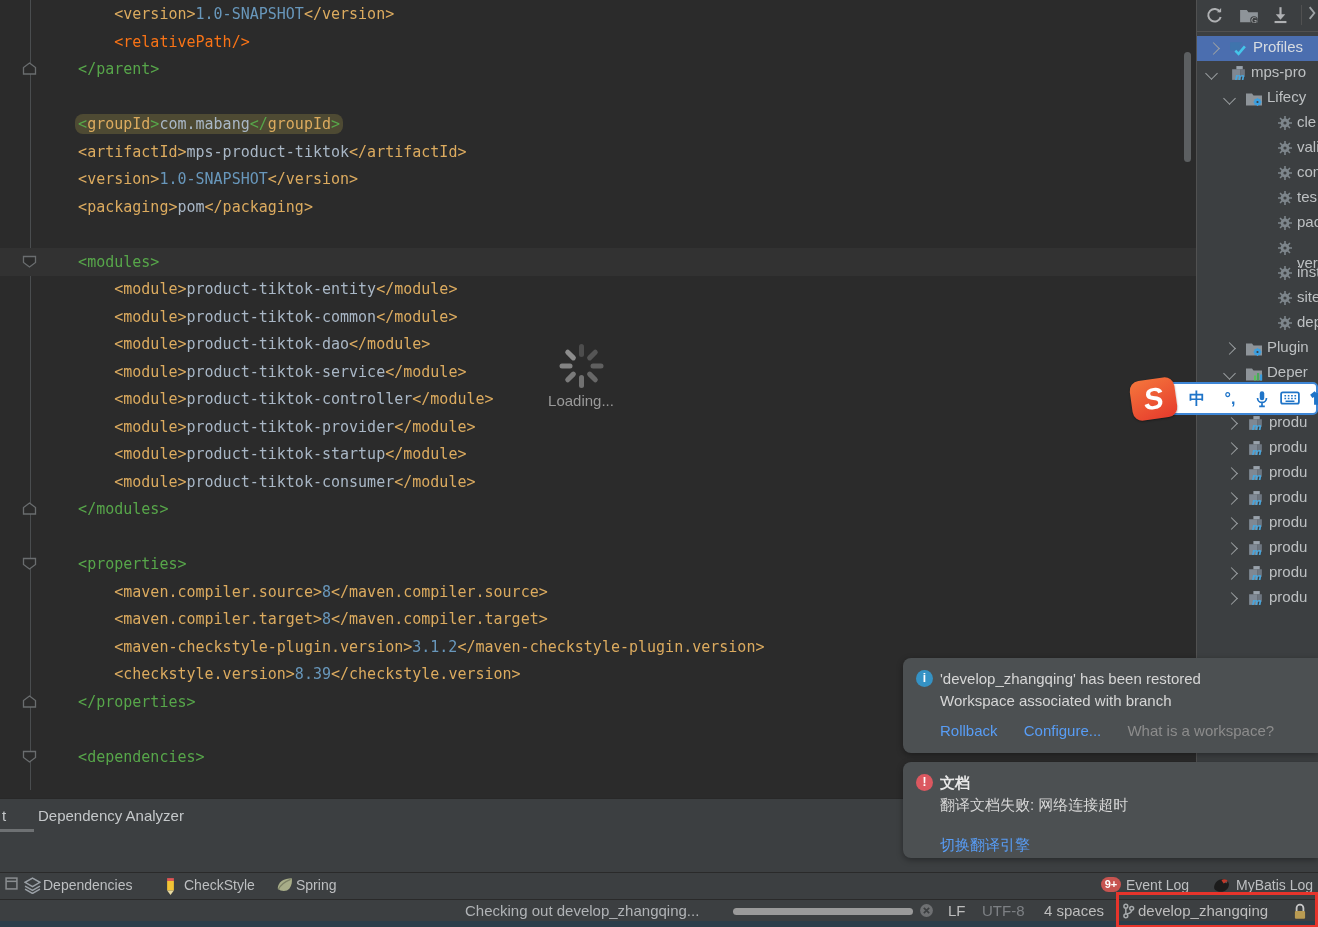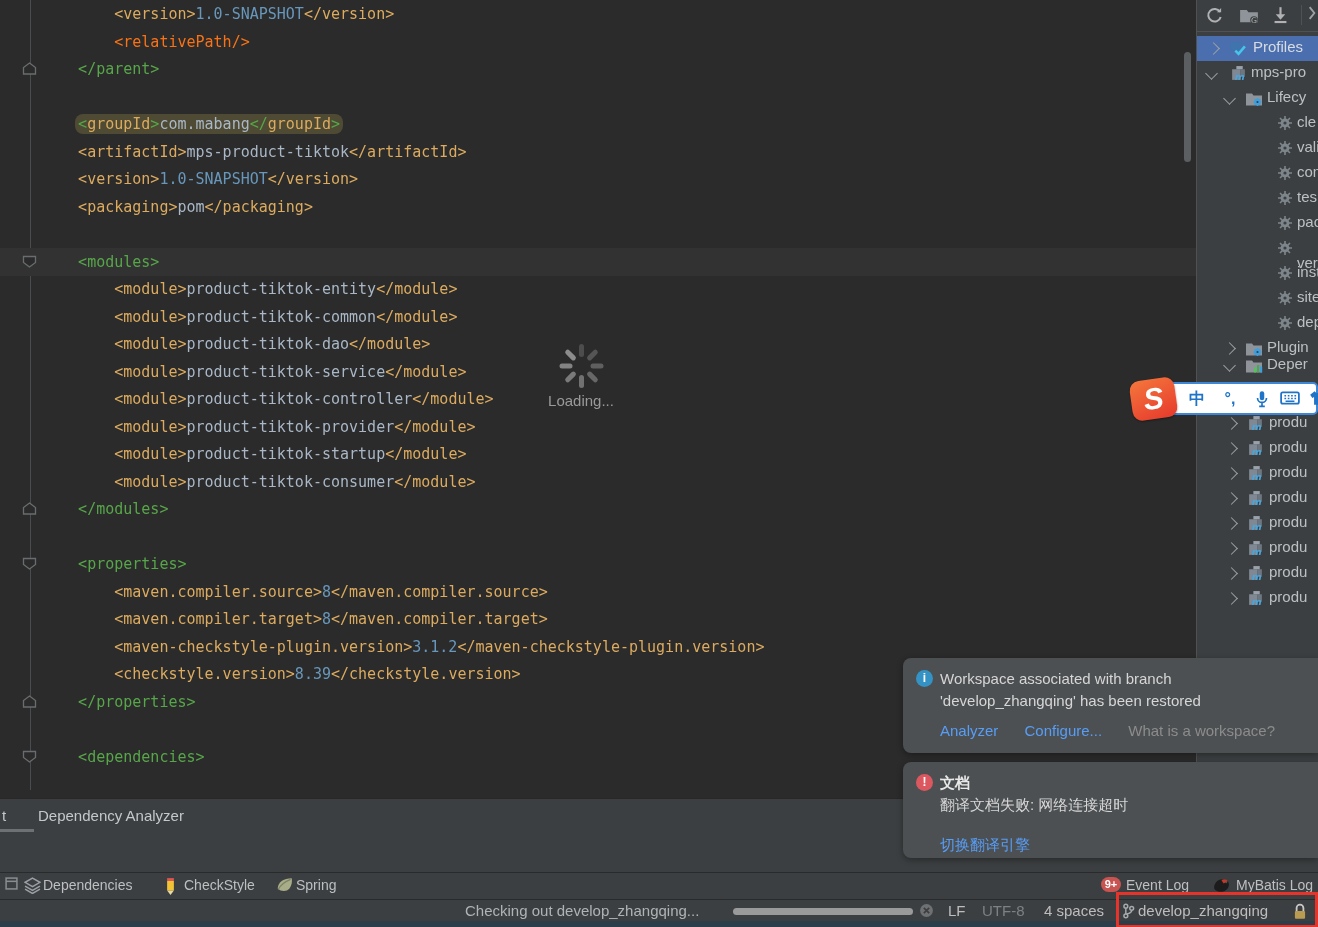--- a/index.html
+++ b/index.html
@@ -313,21 +313,21 @@
               <path d="M1 3h6l1.5 2H17v10H1z" fill="#8e9499"></path>
               <g stroke="#3b9fe0" stroke-width="1.4">
                 <circle cx="12.5" cy="11.5" r="2.6" fill="#3b9fe0"></circle>
                 <path d="M12.5 7.6v7.8M8.6 11.5h7.8M9.8 8.8l5.4 5.4M15.2 8.8l-5.4 5.4"></path>
               </g>
               <circle cx="12.5" cy="11.5" r="1.1" fill="#3c3f41"></circle>
             </svg>
           </span>
           <span class="tree-label" style="left: 70px;">Plugin</span>
         </div>
-        <div class="tree-row" style="top: 353px;">
+        <div class="tree-row" style="top: 361px;">
           <span class="tree-chev chev-down" style="left: 28px;"></span>
           <span class="tree-icon" style="left: 48px;">
             <svg width="18" height="17" viewBox="0 0 18 16">
               <path d="M1 3h6l1.5 2H17v10H1z" fill="#8e9499"></path>
               <rect x="9" y="10" width="2.2" height="5" fill="#57c25a"></rect>
               <rect x="12" y="7.5" width="2.2" height="7.5" fill="#49a65c"></rect>
               <rect x="15" y="9" width="2.2" height="6" fill="#3b9fe0"></rect>
             </svg>
           </span>
           <span class="tree-label" style="left: 70px;">Deper</span>
@@ -452,25 +452,25 @@
             <path d="M5 1L1 4l2 3 1.5-1V13h7V6L13 7l2-3-4-3-1.5 1.5h-3z" fill="#1f74c8"></path>
           </svg>
         </span>
     </div>
     <div id="ime-logo">S</div>
   </div>
 
   <div class="balloon" style="top:658px;height:95px">
     <span class="n-icon n-info">i</span>
     <div class="n-body">
+      <div>'develop_zhangqing' has been restored</div>
       <div>Workspace associated with branch</div>
-      <div>'develop_zhangqing' has been restored</div>
     </div>
     <div class="n-links">
-      <span class="n-link">Analyzer</span>
+      <span class="n-link">Rollback</span>
       <span class="n-link">Configure...</span>
       <span class="n-muted">What is a workspace?</span>
     </div>
   </div>
 
   <div class="balloon" style="top:762px;height:96px">
     <span class="n-icon n-error">!</span>
     <div class="n-body" style="margin-bottom:20px">
       <div class="n-title">文档</div>
       <div>翻译文档失败: 网络连接超时</div>

